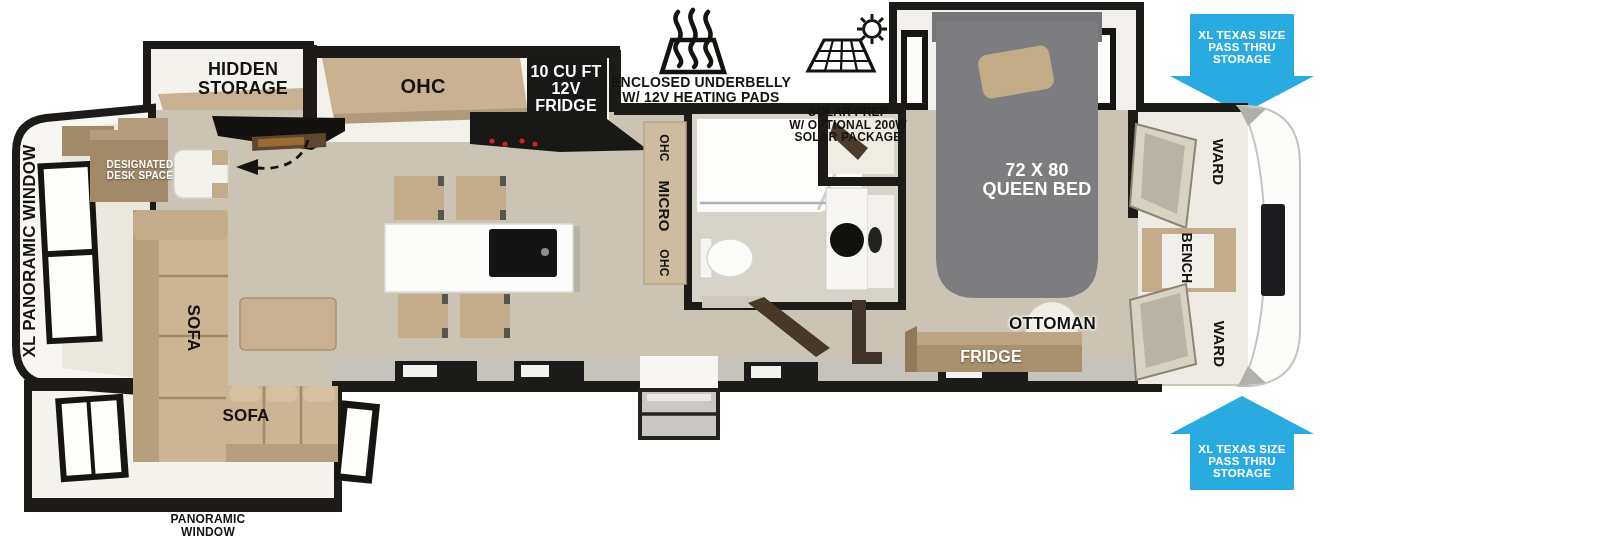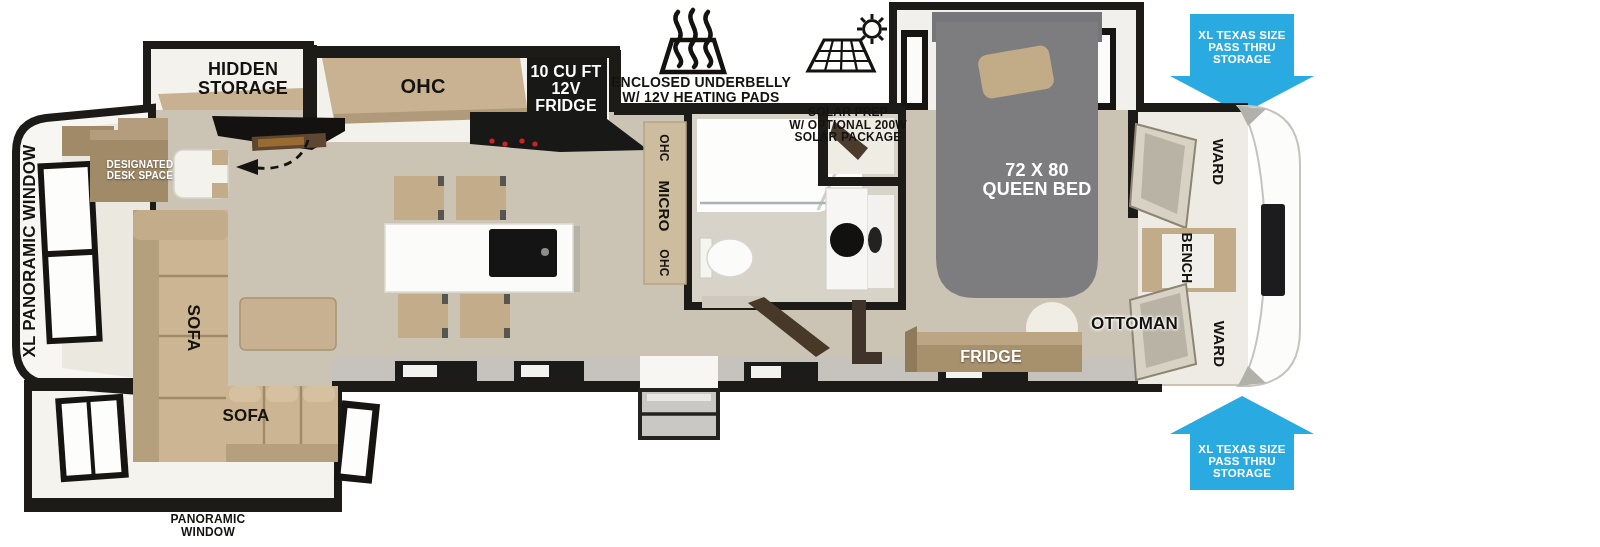--- a/index.html
+++ b/index.html
@@ -291,21 +291,21 @@
 QUEEN BED</div>
   <div class="lbl blue-arrow-text" style="left:1242px;top:47px;font-size:11.5px;">XL TEXAS SIZE
 PASS THRU
 STORAGE</div>
   <div class="lbl blue-arrow-text" style="left:1242px;top:461px;font-size:11.5px;">XL TEXAS SIZE
 PASS THRU
 STORAGE</div>
   <div class="lbl rot90" style="left:1218px;top:162px;font-size:15px;">WARD</div>
   <div class="lbl rot90" style="left:1187px;top:258px;font-size:14px;">BENCH</div>
   <div class="lbl rot90" style="left:1219px;top:344px;font-size:15px;">WARD</div>
-  <div class="lbl halo" style="left:1126px;top:324px;font-size:17px;padding-left:17px;">OTTOMAN</div>
+  <div class="lbl halo" style="left:1044px;top:324px;font-size:17px;padding-left:17px;">OTTOMAN</div>
   <div class="lbl white shadow" style="left:991px;top:357px;font-size:16px;">FRIDGE</div>
   <div class="lbl rot90" style="left:664px;top:148px;font-size:12px;">OHC</div>
   <div class="lbl rot90" style="left:664px;top:206px;font-size:15px;">MICRO</div>
   <div class="lbl rot90" style="left:664px;top:263px;font-size:12px;">OHC</div>
   <div class="lbl rotm90" style="left:30px;top:251px;font-size:17px;">XL PANORAMIC WINDOW</div>
   <div class="lbl white shadow" style="left:140px;top:171px;font-size:10px;">DESIGNATED
 DESK SPACE</div>
   <div class="lbl rot90" style="left:193px;top:328px;font-size:17px;">SOFA</div>
   <div class="lbl" style="left:246px;top:416px;font-size:17px;">SOFA</div>
   <div class="lbl" style="left:208px;top:526px;font-size:12px;">PANORAMIC

